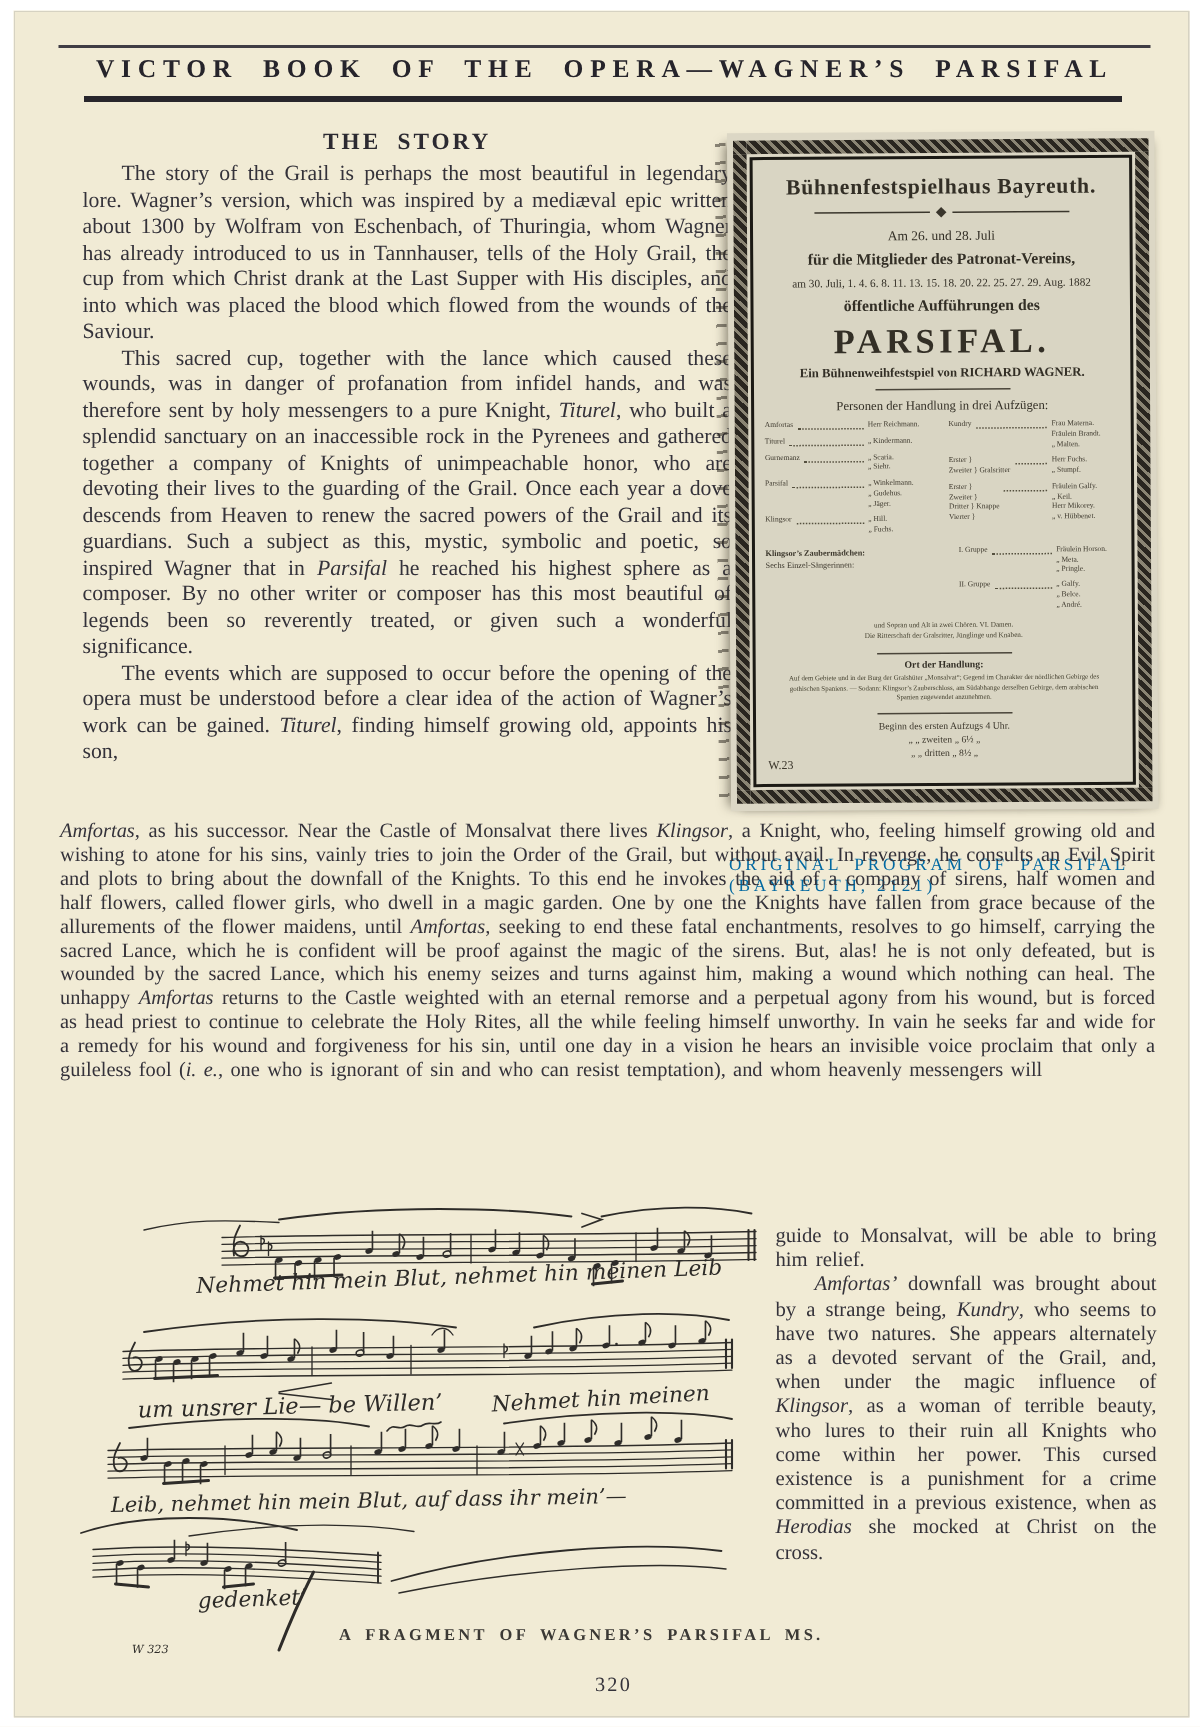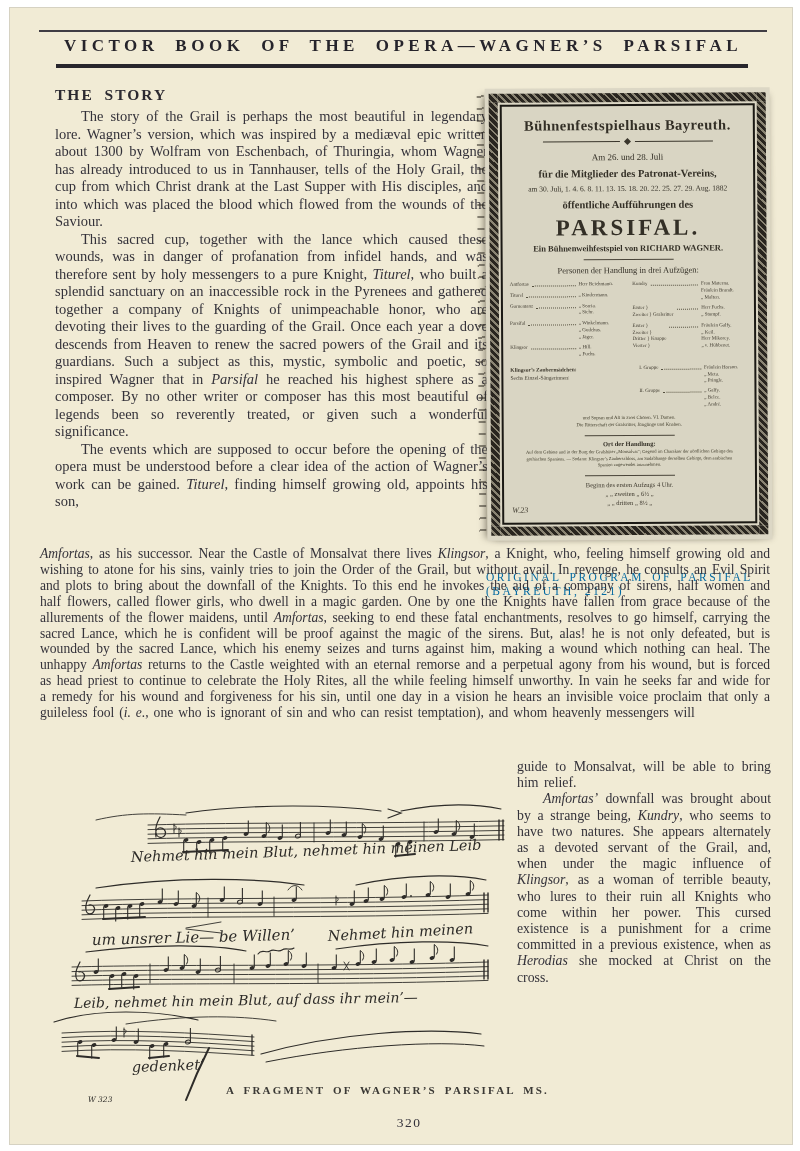--- a/index.html
+++ b/index.html
@@ -9,31 +9,31 @@
         box-shadow:0 0 0 1px #d6d2c2 inset;}
   .abs{position:absolute;}
 
   
   .rule-thin{left:30px;top:23px;width:728px;height:1.5px;background:#403d44;}
   .masthead{left:30px;top:29px;width:728px;text-align:center;font-size:17px;font-weight:700;
             letter-spacing:4.5px;word-spacing:8px;color:#26242b;white-space:nowrap;}
   .rule-thick{left:47px;top:57px;width:692px;height:3.5px;background:#28262c;}
 
   
-  .story-heading{left:46px;top:79px;width:433px;text-align:left;font-size:15.5px;font-weight:700;
+  .story-heading{left:46px;top:79px;width:433px;text-align:center;font-size:15.5px;font-weight:700;
                  letter-spacing:2px;word-spacing:5px;color:#2c2a31;}
 
   
   .textblock p, .textblock{text-align:justify;}
   .para{margin:0;text-indent:26px;}
   .para.noindent{text-indent:0;}
   .left-col{left:46px;top:101px;width:433px;font-size:14.5px;line-height:17.5px;word-spacing:1.5px;}
   .full-col{left:31px;top:539px;width:730px;font-size:13.6px;line-height:15.9px;word-spacing:1.5px;}
   .full-col p{margin:0;text-indent:0;}
-  .right-col{left:508px;top:752px;width:254px;font-size:13.8px;line-height:16.2px;word-spacing:2px;}
+  .right-col{left:508px;top:809px;width:254px;font-size:13.8px;line-height:16.2px;word-spacing:2px;}
   em{font-style:italic;}
 
   
   .program-fig{left:477px;top:81px;width:285px;}
   .program-paper{position:relative;background:#dcd7c5;padding:5px 4px;transform:rotate(-0.35deg);
                  box-shadow:-7px 2px 7px -5px rgba(60,54,42,.55), 3px 3px 6px -4px rgba(60,54,42,.4);}
   .program-tear{position:absolute;left:-8px;top:2px;bottom:2px;width:7px;
                 background:repeating-linear-gradient(175deg,transparent 0 5px,rgba(52,47,38,.55) 5px 7px,transparent 7px 12px);}
   .program-frame{border:9px solid #35312a;
                  border-image:repeating-linear-gradient(45deg,#29251f 0 3px,#8a8473 3px 5px) 9;}
@@ -58,21 +58,21 @@
   .cast-names{white-space:pre-line;text-align:left;min-width:40%;}
   .maidenswrap{display:flex;gap:10px;margin-top:7px;text-align:left;align-items:flex-start;}
   .maidens-left{flex:1.1;font-size:5.5px;line-height:1.5;color:#3c372c;}
   .maidens-left .mh{font-weight:700;}
   .maidens-right{flex:1;display:flex;flex-direction:column;gap:3px;}
   .chorus{font-size:4.8px;margin-top:6px;line-height:1.5;color:#44402f;}
   .placehead{font-size:6.5px;font-weight:700;margin-top:4px;}
   .placetext{font-size:4.6px;line-height:1.5;margin:2px 10px 0;text-align:center;color:#44402f;}
   .timeswrap{margin-top:5px;display:flex;flex-direction:column;gap:2px;}
   .time-line{font-size:6.5px;color:#3c372c;}
-  .program-plate{position:absolute;left:8px;bottom:8px;font-style:italic;font-size:8px;color:#3c372c;}
+  .program-plate{position:absolute;left:8px;bottom:8px;font-size:8px;color:#3c372c;}
   .program-caption{margin-top:31px;color:#0369a1;}
   .program-caption .c1{font-size:11.5px;letter-spacing:2.5px;word-spacing:3px;}
   .program-caption .c2{font-size:11.5px;letter-spacing:2.5px;margin-top:2px;}
 
   
   .music-fig{left:27px;top:793px;width:482px;height:330px;}
   .music-fig svg{display:block;}
   .ms-caption{position:absolute;left:190px;top:284px;font-size:11px;font-weight:700;
               letter-spacing:2.2px;word-spacing:3px;color:#3b3935;white-space:nowrap;}
   .page-number{left:0;top:1108px;width:800px;text-align:center;font-size:13.5px;letter-spacing:1.5px;color:#34323a;}

